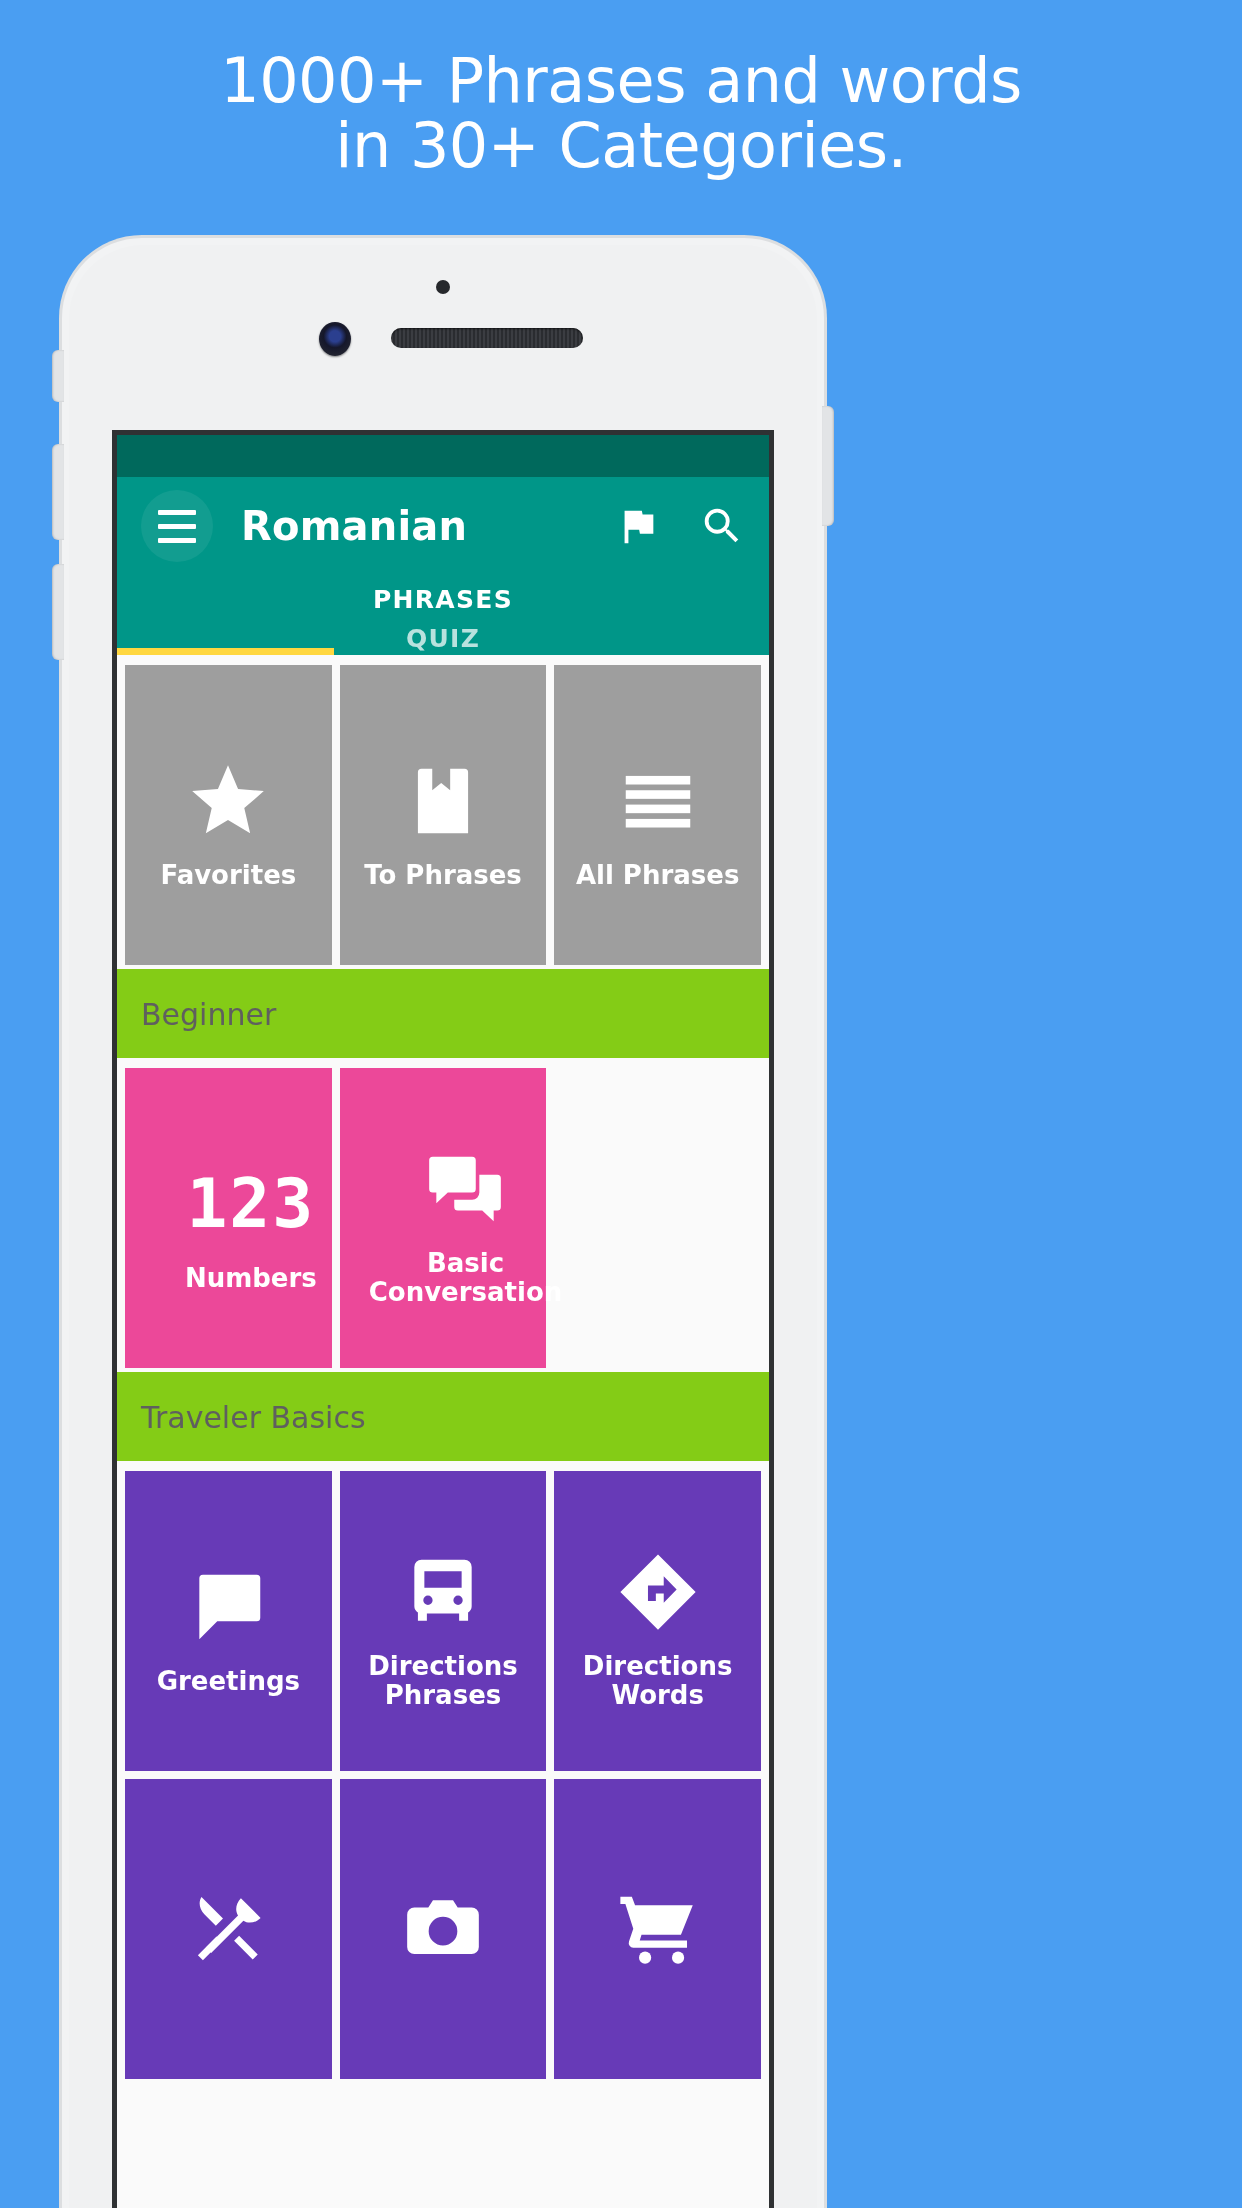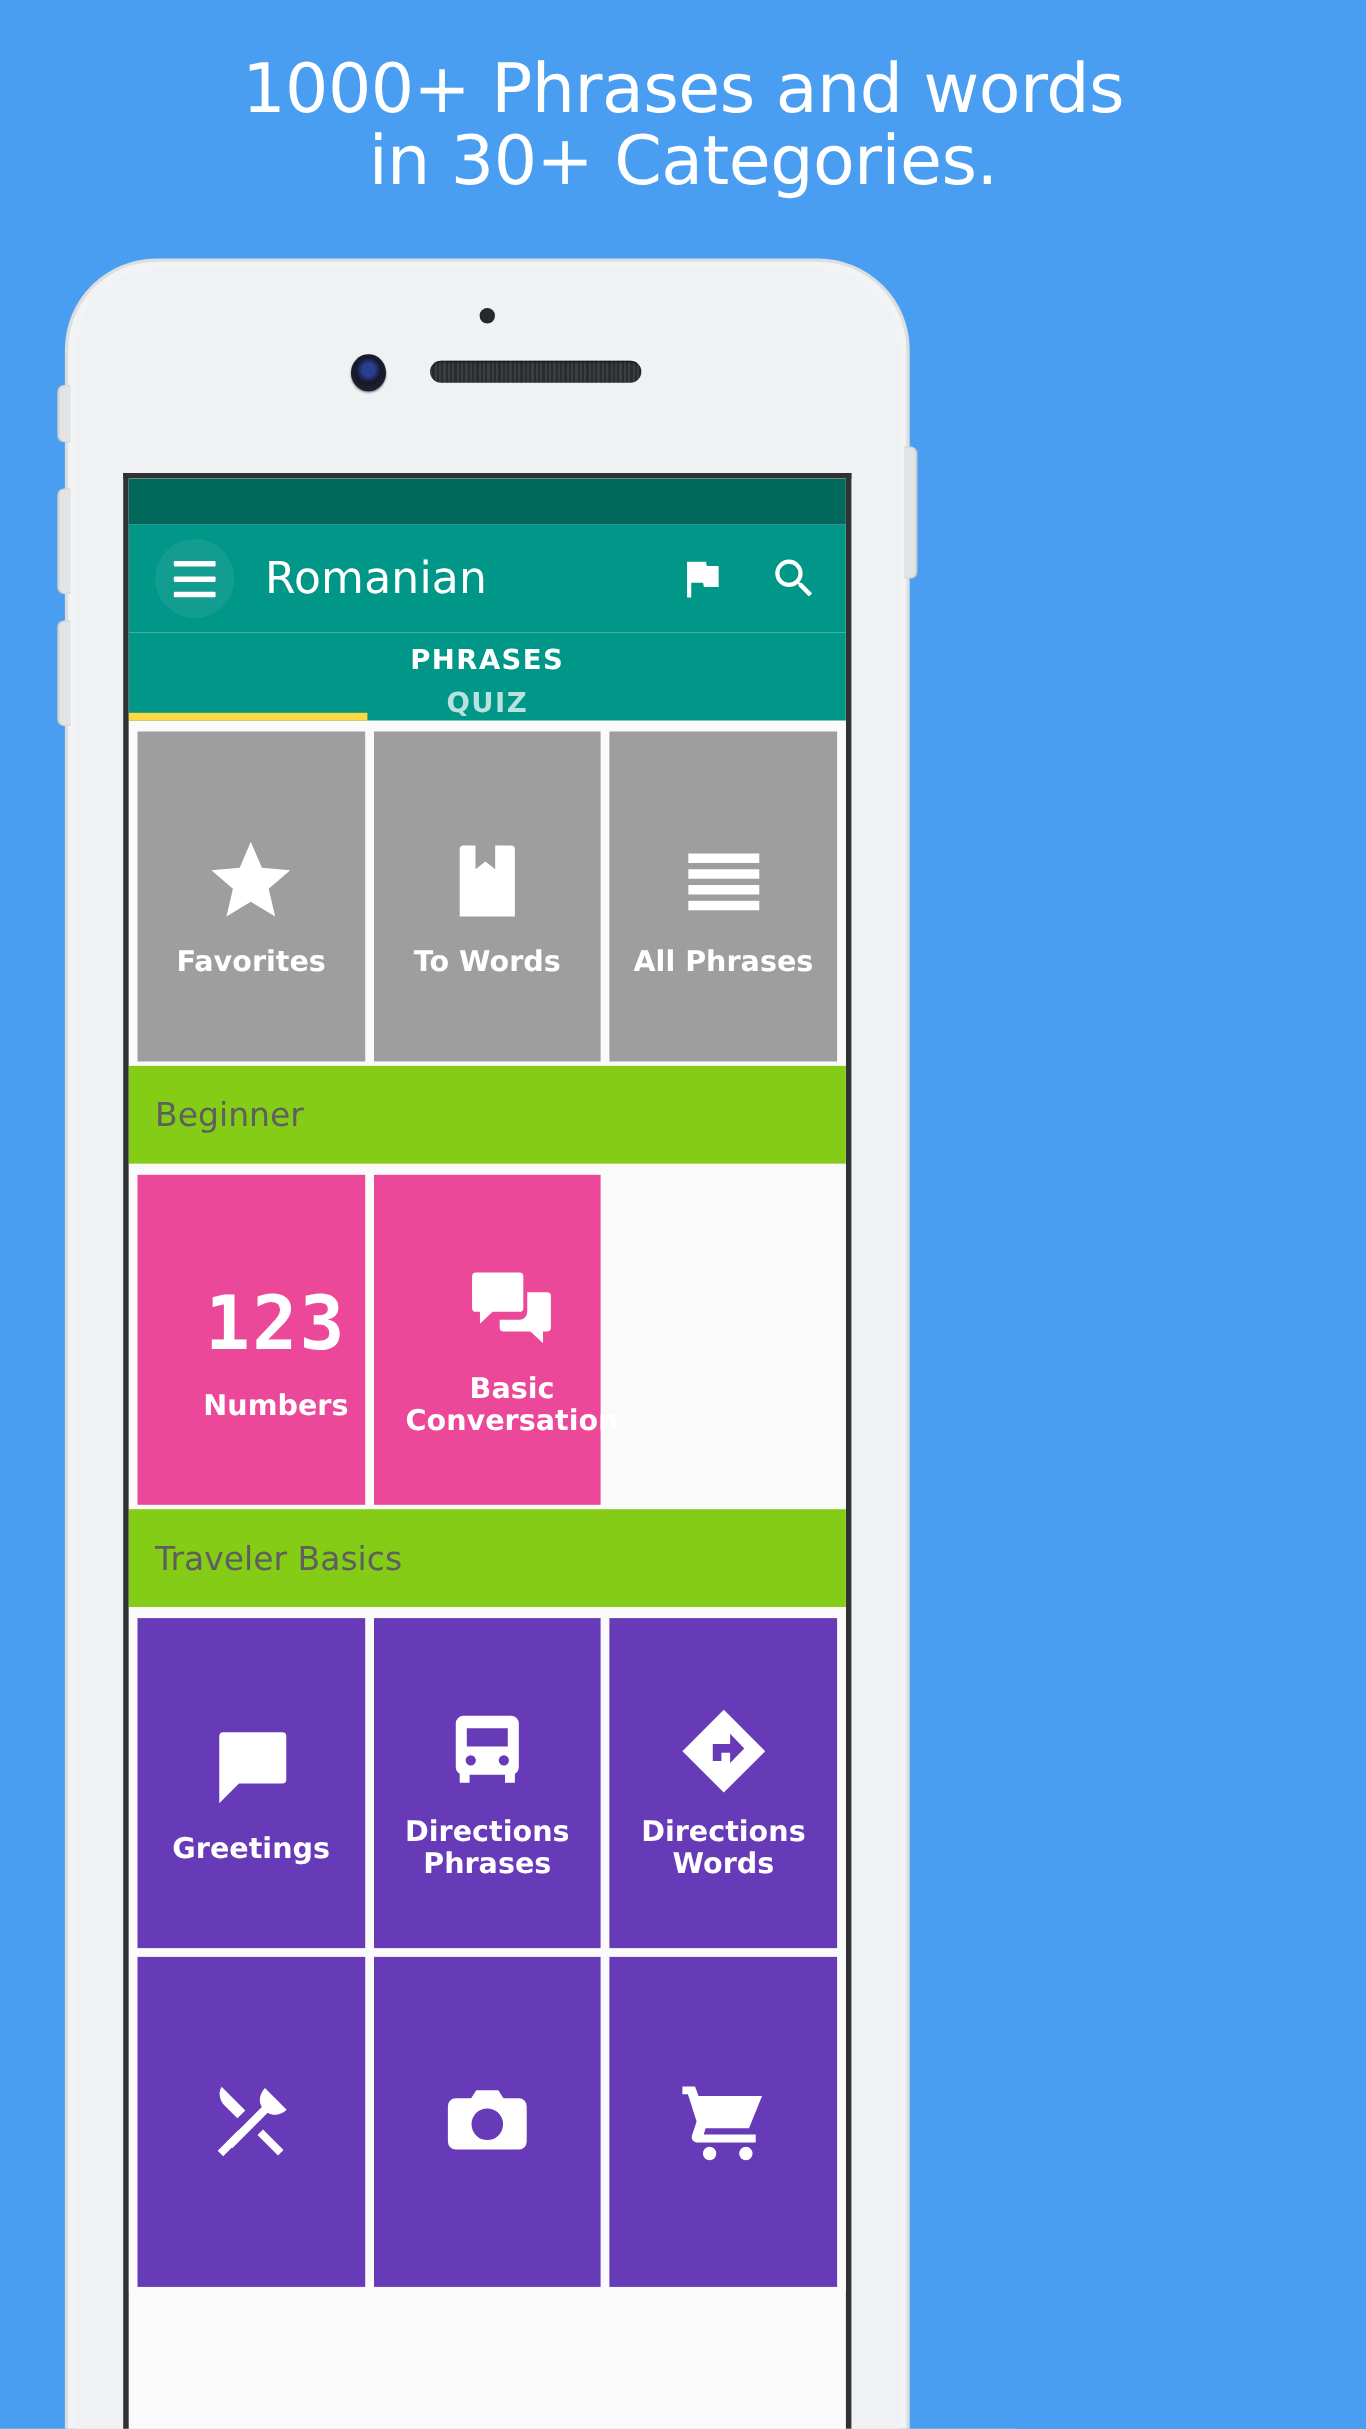--- a/index.html
+++ b/index.html
@@ -79,21 +79,21 @@
     display:flex; align-items:center; padding:0 24px;
   }
   .ham {
     width:72px; height:72px; border-radius:50%;
     background:rgba(255,255,255,.07);
     display:flex; flex-direction:column; justify-content:center;
     align-items:center; gap:9px; flex:0 0 auto;
   }
   .ham i { display:block; width:38px; height:5px; background:#fff; border-radius:1px; }
   .app-title {
-    color:#fff; font-size:40px; font-weight:400; margin-left:28px;
+    color:#fff; font-size:40px; font-weight:700; margin-left:28px;
     flex:1 1 auto; letter-spacing:.2px;
   }
   .appbar-actions { display:flex; align-items:center; gap:38px; flex:0 0 auto; }
   .ico { width:46px; height:46px; display:block; }
   .ico svg { width:100%; height:100%; display:block; fill:#fff; }
 
   
   .tabs {
     height:80px; background:#009688;
     display:flex; position:relative;flex-direction:column;
@@ -196,21 +196,21 @@
             </svg>
         </span>
         <span class="tlabel">Favorites</span>
       </div>
       <div class="tile gray">
         <span class="tico">
           <svg viewBox="0 0 24 24">
               <path d="M6 3h12a1 1 0 0 1 1 1v17H5V4a1 1 0 0 1 1-1zm3 0v6l2.5-2L14 9V3z"></path>
             </svg>
         </span>
-        <span class="tlabel">To Words</span>
+        <span class="tlabel">To Phrases</span>
       </div>
       <div class="tile gray">
         <span class="tico">
           <svg viewBox="0 0 24 24">
               <rect x="3" y="5" width="18" height="2.4"></rect>
               <rect x="3" y="9" width="18" height="2.4"></rect>
               <rect x="3" y="13" width="18" height="2.4"></rect>
               <rect x="3" y="17" width="18" height="2.4"></rect>
             </svg>
         </span>

